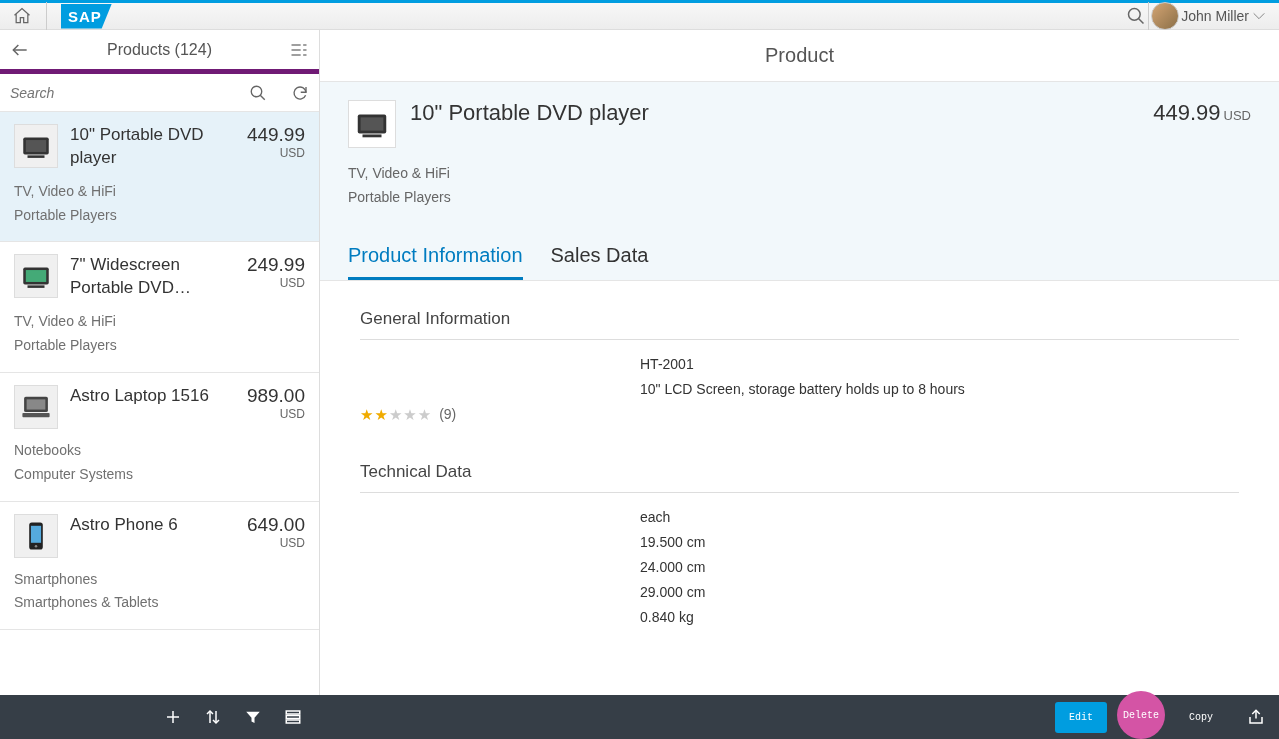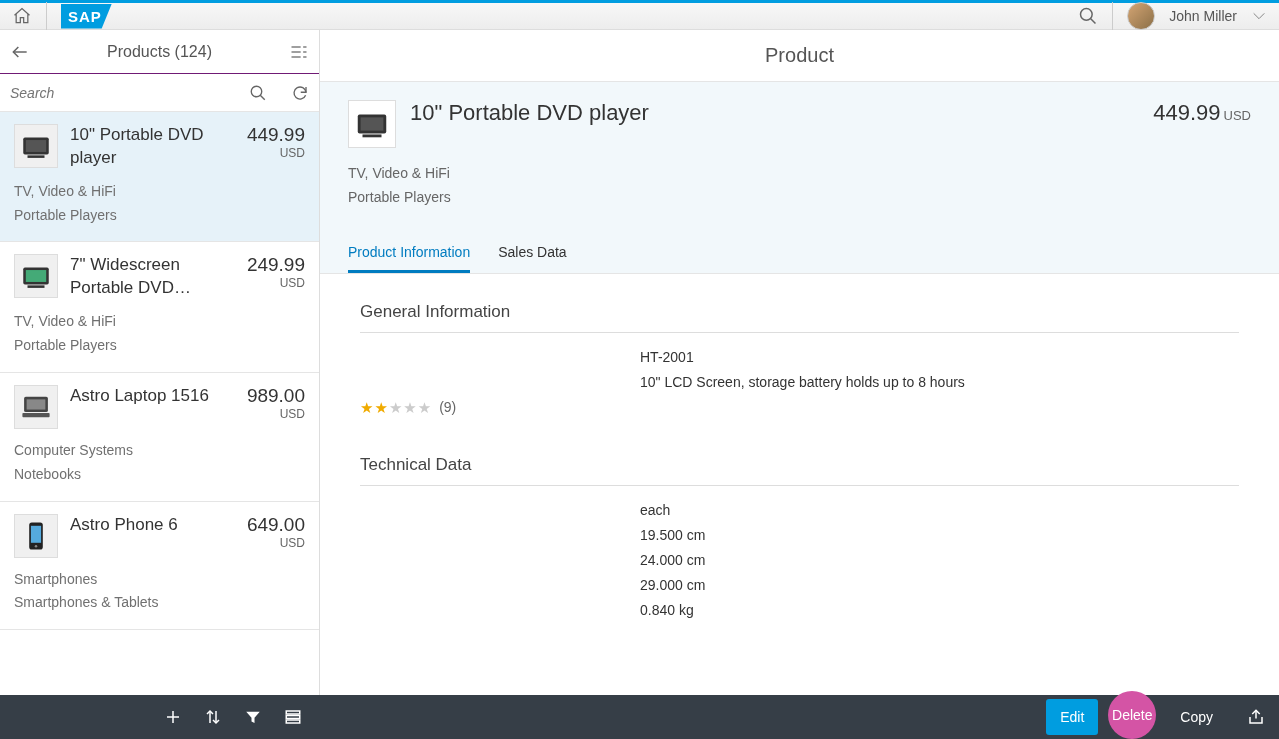--- a/index.html
+++ b/index.html
@@ -6,32 +6,32 @@
 body { font-family: Arial, Helvetica, sans-serif; font-size: 14px; color: #333; background: #fff; overflow: hidden; }
 .app { display: flex; flex-direction: column; height: 739px; width: 1279px; }
 
 
 .brand-bar { height: 3px; background: #009de0; }
 .shell-header { height: 27px; background: linear-gradient(#f7f7f7, #ededed); border-bottom: 1px solid #ddd; display: flex; align-items: center; padding: 0 12px; }
 .shell-header-left { display: flex; align-items: center; gap: 14px; }
 .home-icon { width: 20px; height: 20px; color: #666; cursor: pointer; }
 .sep { width: 1px; height: 28px; background: #ccc; }
 .sap-logo { background: #009de0; color: #fff; font-weight: bold; font-size: 15px; padding: 4px 10px 4px 7px; letter-spacing: 1px; clip-path: polygon(0 0, 100% 0, 80% 100%, 0 100%); }
-.shell-header-right { margin-left: auto; display: flex; align-items: center; gap: 14px; }
+.shell-header-right { margin-left: auto; display: flex; align-items: center; gap: 2px; }
 .search-icon { width: 20px; height: 20px; color: #666; cursor: pointer; }
 .avatar { width: 28px; height: 28px; border-radius: 50%; background: linear-gradient(135deg, #d4a574, #8b6f47); border: 1px solid #ccc; }
 .user-name { color: #555; font-size: 14px; }
 .chevron-down { color: #888; }
 
 
 .body { flex: 1; display: flex; min-height: 0; }
 
 
 .master { width: 320px; border-right: 1px solid #ddd; display: flex; flex-direction: column; background: #fff; }
-.master-header { height: 44px; display: flex; align-items: center; padding: 0 10px; border-bottom: 1px solid #701a75; }
+.master-header { height: 44px; display: flex; align-items: center; padding: 0 10px; border-bottom: 5px solid #701a75; }
 .back-arrow { width: 20px; height: 20px; color: #666; cursor: pointer; }
 .master-title { flex: 1; text-align: center; font-size: 16px; color: #555; }
 .list-settings-icon { width: 20px; height: 20px; color: #666; cursor: pointer; }
 .master-search { height: 38px; display: flex; align-items: center; padding: 0 10px; border-bottom: 1px solid #e5e5e5; gap: 24px; }
 .master-search input { flex: 1; border: none; outline: none; font-size: 14px; font-style: italic; color: #888; background: transparent; }
 .master-search .icon { width: 18px; height: 18px; color: #666; cursor: pointer; }
 
 .product-list { flex: 1; overflow-y: auto; }
 .product-item { padding: 12px 14px 14px; border-bottom: 1px solid #e5e5e5; cursor: pointer; }
 .product-item.selected { background: #e6f2f9; }
@@ -50,41 +50,41 @@
 .object-header { background: #f2f8fb; padding: 18px 28px 0; border-bottom: 1px solid #e5e5e5; }
 .object-header-top { display: flex; align-items: flex-start; gap: 14px; }
 .object-thumb { width: 48px; height: 48px; background: #fff; border: 1px solid #ddd; display: flex; align-items: center; justify-content: center; }
 .object-thumb svg { width: 38px; height: 38px; }
 .object-title { font-size: 22px; color: #333; flex: 1; }
 .object-price { text-align: right; }
 .object-price-val { font-size: 22px; color: #333; }
 .object-price-cur { font-size: 13px; color: #666; margin-left: 3px; }
 .object-attrs { margin-top: 14px; font-size: 14px; color: #666; line-height: 1.7; }
 .tabs { display: flex; gap: 28px; margin-top: 24px; }
-.tab { padding: 10px 0; font-size: 14px; color: #333; cursor: pointer; border-bottom: 3px solid transparent; }
+.tab { padding: 10px 0; font-size: 20px; color: #333; cursor: pointer; border-bottom: 3px solid transparent; }
 .tab.active { color: #007cc0; border-bottom-color: #007cc0; }
 
 .detail-content { flex: 1; overflow-y: auto; padding: 28px 40px; }
 .section-title { font-size: 17px; color: #444; padding-bottom: 10px; border-bottom: 1px solid #ddd; margin-bottom: 14px; }
 .form-row { display: flex; margin-bottom: 4px; font-size: 14px; line-height: 1.5; }
 .form-label { width: 280px; text-align: right; color: #666; padding-right: 10px; }
 .form-value { color: #333; }
 .form-value.link { color: #007cc0; cursor: pointer; }
 .stars { display: inline-flex; gap: 1px; vertical-align: middle; }
 .star { color: #ccc; font-size: 15px; }
 .star.filled { color: #f0ab00; }
 .review-count { color: #666; margin-left: 4px; }
 .section-gap { height: 32px; }
 
 
 .footer { height: 44px; display: flex; }
 .footer-master { width: 320px; background: #363e47; display: flex; align-items: center; justify-content: flex-end; gap: 22px; padding: 0 18px; }
 .footer-master .ficon { color: #fff; cursor: pointer; width: 18px; height: 18px; }
 .footer-detail { flex: 1; background: #363e47; display: flex; align-items: center; justify-content: flex-end; gap: 10px; padding: 0 14px; }
-.footer-btn { padding: 10px 14px; font-size: 14px; color: #fff; cursor: pointer; border-radius: 3px; }
+.footer-btn { padding: 10px 14px; font-size: 10px; color: #fff; cursor: pointer; border-radius: 3px; font-family: Liberation Mono, monospace; }
 .footer-btn.primary { background: #009de0; }
 .footer-btn.highlight { background: #d454a5; border-radius: 50%; width: 48px; height: 48px; display: flex; align-items: center; justify-content: center; margin-top: -4px; }
 .share-icon { color: #fff; width: 18px; height: 18px; cursor: pointer; margin-left: 10px; }
 
 svg { display: block; }
 </style>
 </head>
 <body>
 
 <div class="app">
@@ -191,22 +191,22 @@
                   <rect x="4" y="27" width="32" height="5" fill="#555" rx="1"></rect>
                 </svg>
               </div>
       <div class="product-name">Astro Laptop 1516</div>
       <div class="product-price">
         <div class="product-price-val">989.00</div>
         <div class="product-price-cur">USD</div>
       </div>
     </div>
     <div class="product-meta">
+      <div>Notebooks</div>
       <div>Computer Systems</div>
-      <div>Notebooks</div>
     </div>
           </div>
           <div class="product-item">
     <div class="product-item-top">
       <div class="product-thumb">
                 <svg viewBox="0 0 40 40">
                   <rect x="12" y="4" width="16" height="32" fill="#222" rx="3"></rect>
                   <rect x="14" y="8" width="12" height="20" fill="#5ad"></rect>
                   <circle cx="20" cy="32" r="1.5" fill="#888"></circle>
                 </svg>

